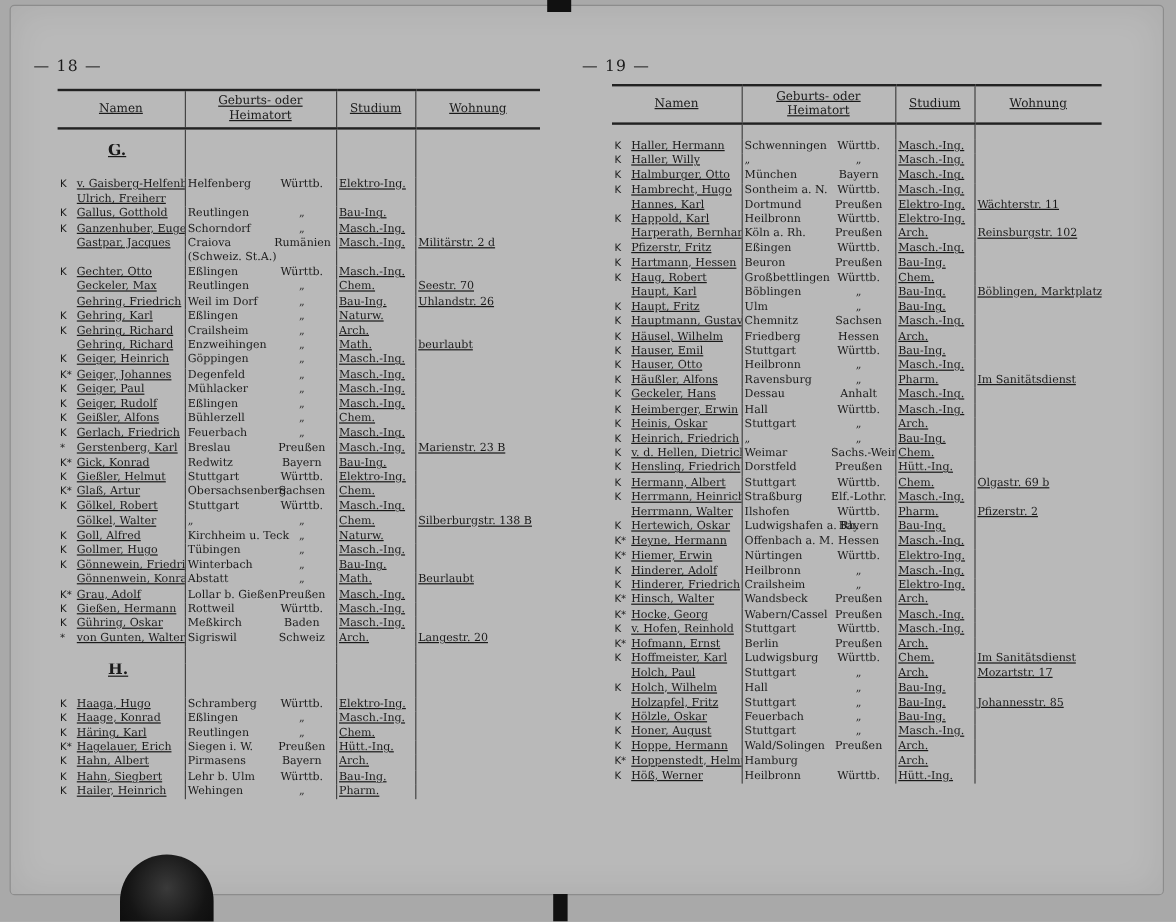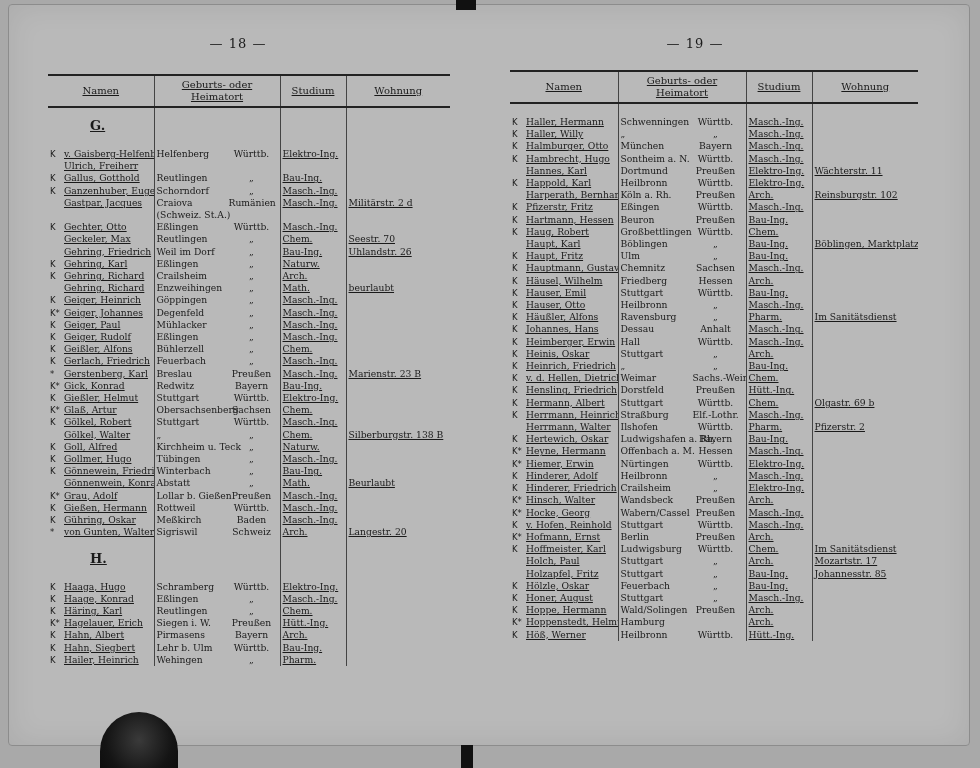--- a/index.html
+++ b/index.html
@@ -21,21 +21,21 @@
   .spine-bottom { position:absolute; left:461px; top:745px; width:12px; height:23px; background:#111; }
   .thumb {
     position:absolute; left:100px; top:712px; width:78px; height:70px;
     background:radial-gradient(ellipse at 50% 40%, #3a3a3a 0%, #141414 60%, #0a0a0a 100%);
     border-radius:40px 40px 10px 10px;
   }
   .page { position:absolute; top:0; }
   .page-left { left:38px; width:420px; }
   .page-right { left:500px; width:420px; }
   .page-number {
-    position:absolute; top:36px; width:100%; text-align:center;
+    position:absolute; top:48px; width:100%; text-align:left;
     font-size:13px; letter-spacing:1px;
   }
   .page-left .page-number { left:-10px; }
   .page-right .page-number { left:-15px; }
 
   table.register {
     position:absolute; border-collapse:collapse; table-layout:fixed;
     font-size:9.2px; line-height:12.2px;text-decoration:underline;
   }
   .page-left table.register { left:10px; top:74px; width:402px; }
@@ -477,21 +477,21 @@
           <td class="c-study">Masch.-Ing.</td>
           <td class="c-res"></td>
         </tr>
         <tr>
           <td class="c-name"><span class="mark">K</span><span>Häußler, Alfons</span></td>
           <td class="c-place"><span class="pl-town">Ravensburg</span><span class="pl-state">„</span></td>
           <td class="c-study">Pharm.</td>
           <td class="c-res">Im Sanitätsdienst</td>
         </tr>
         <tr>
-          <td class="c-name"><span class="mark">K</span><span>Johannes, Hans</span></td>
+          <td class="c-name"><span class="mark">K</span><span>Geckeler, Hans</span></td>
           <td class="c-place"><span class="pl-town">Dessau</span><span class="pl-state">Anhalt</span></td>
           <td class="c-study">Masch.-Ing.</td>
           <td class="c-res"></td>
         </tr>
         <tr>
           <td class="c-name"><span class="mark">K</span><span>Heimberger, Erwin</span></td>
           <td class="c-place"><span class="pl-town">Hall</span><span class="pl-state">Württb.</span></td>
           <td class="c-study">Masch.-Ing.</td>
           <td class="c-res"></td>
         </tr>
@@ -595,20 +595,26 @@
           <td class="c-name"><span class="mark">K</span><span>Hoffmeister, Karl</span></td>
           <td class="c-place"><span class="pl-town">Ludwigsburg</span><span class="pl-state">Württb.</span></td>
           <td class="c-study">Chem.</td>
           <td class="c-res">Im Sanitätsdienst</td>
         </tr>
         <tr>
           <td class="c-name"><span class="mark"></span><span>Holch, Paul</span></td>
           <td class="c-place"><span class="pl-town">Stuttgart</span><span class="pl-state">„</span></td>
           <td class="c-study">Arch.</td>
           <td class="c-res">Mozartstr. 17</td>
+        </tr>
+        <tr>
+          <td class="c-name"><span class="mark">K</span><span>Holch, Wilhelm</span></td>
+          <td class="c-place"><span class="pl-town">Hall</span><span class="pl-state">„</span></td>
+          <td class="c-study">Bau-Ing.</td>
+          <td class="c-res"></td>
         </tr>
         <tr>
           <td class="c-name"><span class="mark"></span><span>Holzapfel, Fritz</span></td>
           <td class="c-place"><span class="pl-town">Stuttgart</span><span class="pl-state">„</span></td>
           <td class="c-study">Bau-Ing.</td>
           <td class="c-res">Johannesstr. 85</td>
         </tr>
         <tr>
           <td class="c-name"><span class="mark">K</span><span>Hölzle, Oskar</span></td>
           <td class="c-place"><span class="pl-town">Feuerbach</span><span class="pl-state">„</span></td>

